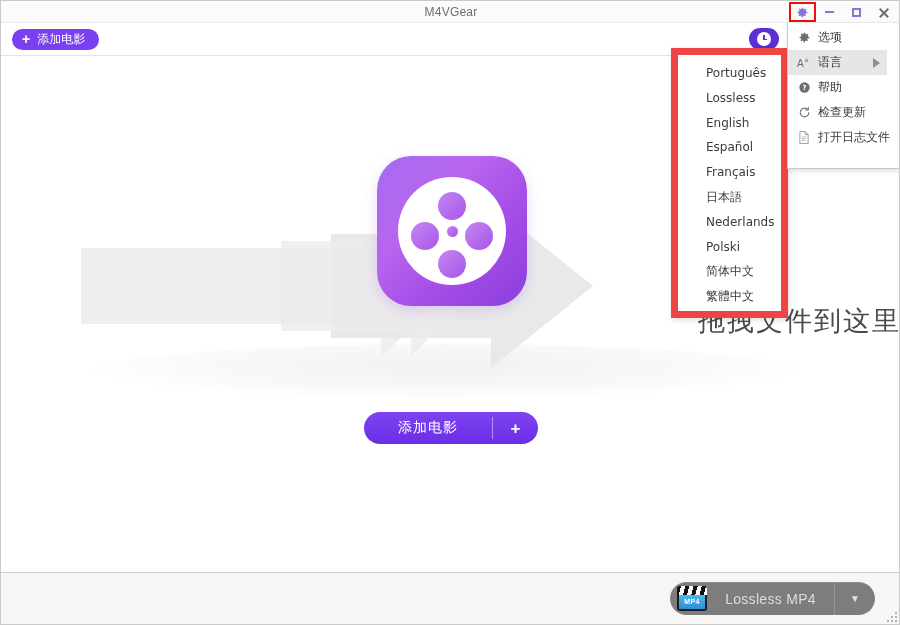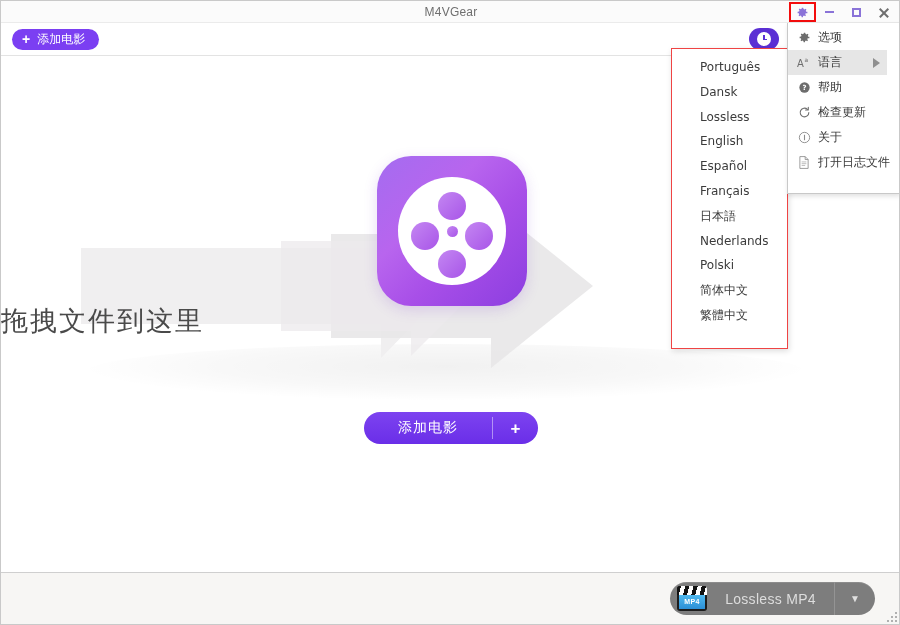--- a/index.html
+++ b/index.html
@@ -214,21 +214,21 @@
   .h-top   { left: 40px; top: 15px;  width: 28px; height: 28px; }
   .h-left  { left: 13px; top: 45px;  width: 28px; height: 28px; }
   .h-right { left: 67px; top: 45px;  width: 28px; height: 28px; }
   .h-bot   { left: 40px; top: 73px;  width: 28px; height: 28px; }
   .h-center{ left: 49px; top: 49px;  width: 11px; height: 11px; }
 
   .drop-text {
     position: absolute;
     left: 0; top: 247px;
     width: 900px;
-    text-align: left;
+    text-align: right;
     font-family: "DejaVu Sans", "Liberation Sans", sans-serif;
     font-size: 27px;
     color: #4a4a4a;
     letter-spacing: 2px;
   }
   .add-movie-big {
     position: absolute;
     left: 363px; top: 356px;
     width: 174px; height: 32px;
     border-radius: 16px;
@@ -386,24 +386,24 @@
     border-top: 5px solid transparent;
     border-bottom: 5px solid transparent;
   }
 
   
   .lang-menu {
     position: absolute;
     left: 670px; top: 47px;
     width: 117px;
     background: #ffffff;
-    border: 1px solid #ef4444;
+    border: 7px solid #ef4444;
     box-sizing: border-box;
     box-shadow: 1px 2px 6px rgba(0,0,0,0.14);
-    padding: 6px 0 20px 0;
+    padding: 6px 0 2px 0;
   }
   .lang-item {
     height: 24.8px;
     line-height: 24.8px;
     padding-left: 28px;
     font-family: "DejaVu Sans", "Liberation Sans", sans-serif;
     font-size: 12px;
     color: #3b3b3b;
     white-space: nowrap;
     cursor: pointer;
@@ -493,21 +493,20 @@
         <i style="right:4px;bottom:0;"></i>
         <i style="right:8px;bottom:0;"></i>
       <i style="right:0;bottom:4px;"></i>
         <i style="right:4px;bottom:4px;"></i>
       <i style="right:0;bottom:8px;"></i>
     </div>
   </div>
 
   <div class="lang-menu">
     <div class="lang-item">Português</div>
-    <div class="lang-item">Dansk</div>
     <div class="lang-item">Lossless</div>
     <div class="lang-item">English</div>
     <div class="lang-item">Español</div>
     <div class="lang-item">Français</div>
     <div class="lang-item">日本語</div>
     <div class="lang-item">Nederlands</div>
     <div class="lang-item">Polski</div>
     <div class="lang-item">简体中文</div>
     <div class="lang-item">繁體中文</div>
   </div>
@@ -548,29 +547,20 @@
     <div class="menu-item">
       <span class="mi-icon">
         <svg width="13" height="13" viewBox="0 0 24 24">
           <path d="M20 12a8 8 0 1 1-2.6-5.9" fill="none" stroke="#6d6d6d" stroke-width="2" stroke-linecap="round"></path>
           <path d="M19 2.5 L19 7.5 L14 7.5" fill="none" stroke="#6d6d6d" stroke-width="2" stroke-linecap="round" stroke-linejoin="round"></path>
         </svg>
       </span>
       <span class="mi-label">检查更新</span>
     </div>
 
-    <div class="menu-item">
-      <span class="mi-icon">
-        <svg width="13" height="13" viewBox="0 0 24 24">
-          <circle cx="12" cy="12" r="9.5" fill="none" stroke="#8a8a8a" stroke-width="1.7"></circle>
-          <rect x="11" y="7" width="2" height="10" fill="#8a8a8a"></rect>
-        </svg>
-      </span>
-      <span class="mi-label">关于</span>
-    </div>
 
 
     <div class="menu-item">
       <span class="mi-icon">
         <svg width="12" height="13" viewBox="0 0 18 22">
           <path d="M2 1 H11 L16 6 V21 H2 Z" fill="#ffffff" stroke="#8a8a8a" stroke-width="1.4"></path>
           <path d="M11 1 V6 H16" fill="none" stroke="#8a8a8a" stroke-width="1.4"></path>
           <path d="M5 10 H13 M5 13 H13 M5 16 H11" stroke="#a6a6a6" stroke-width="1.2"></path>
         </svg>
       </span>

